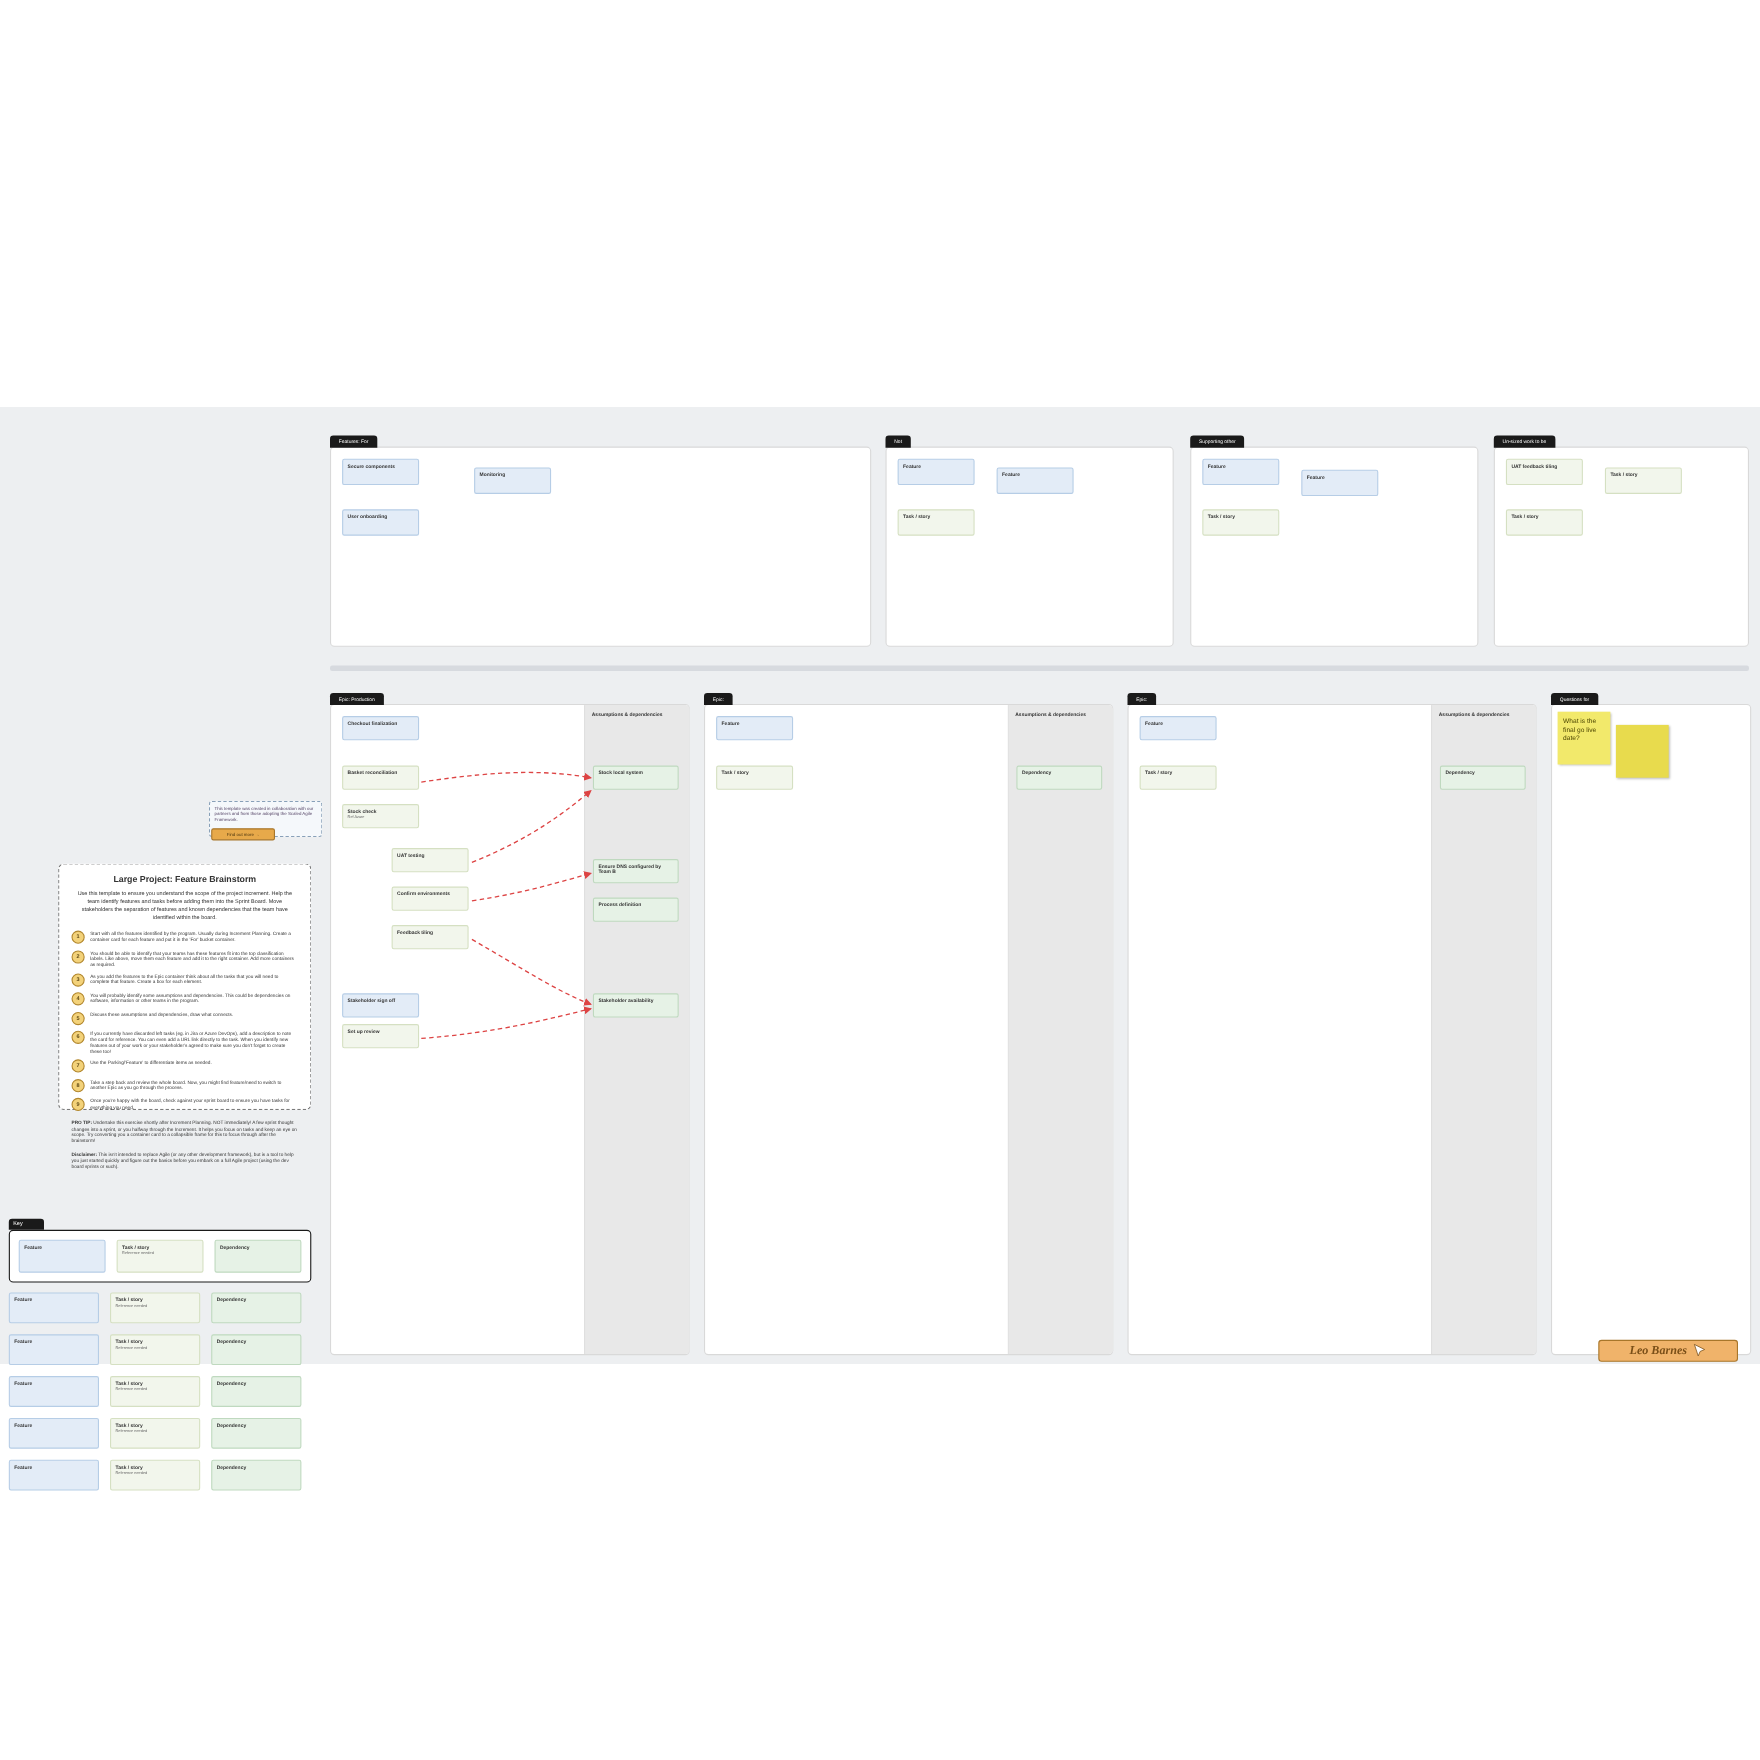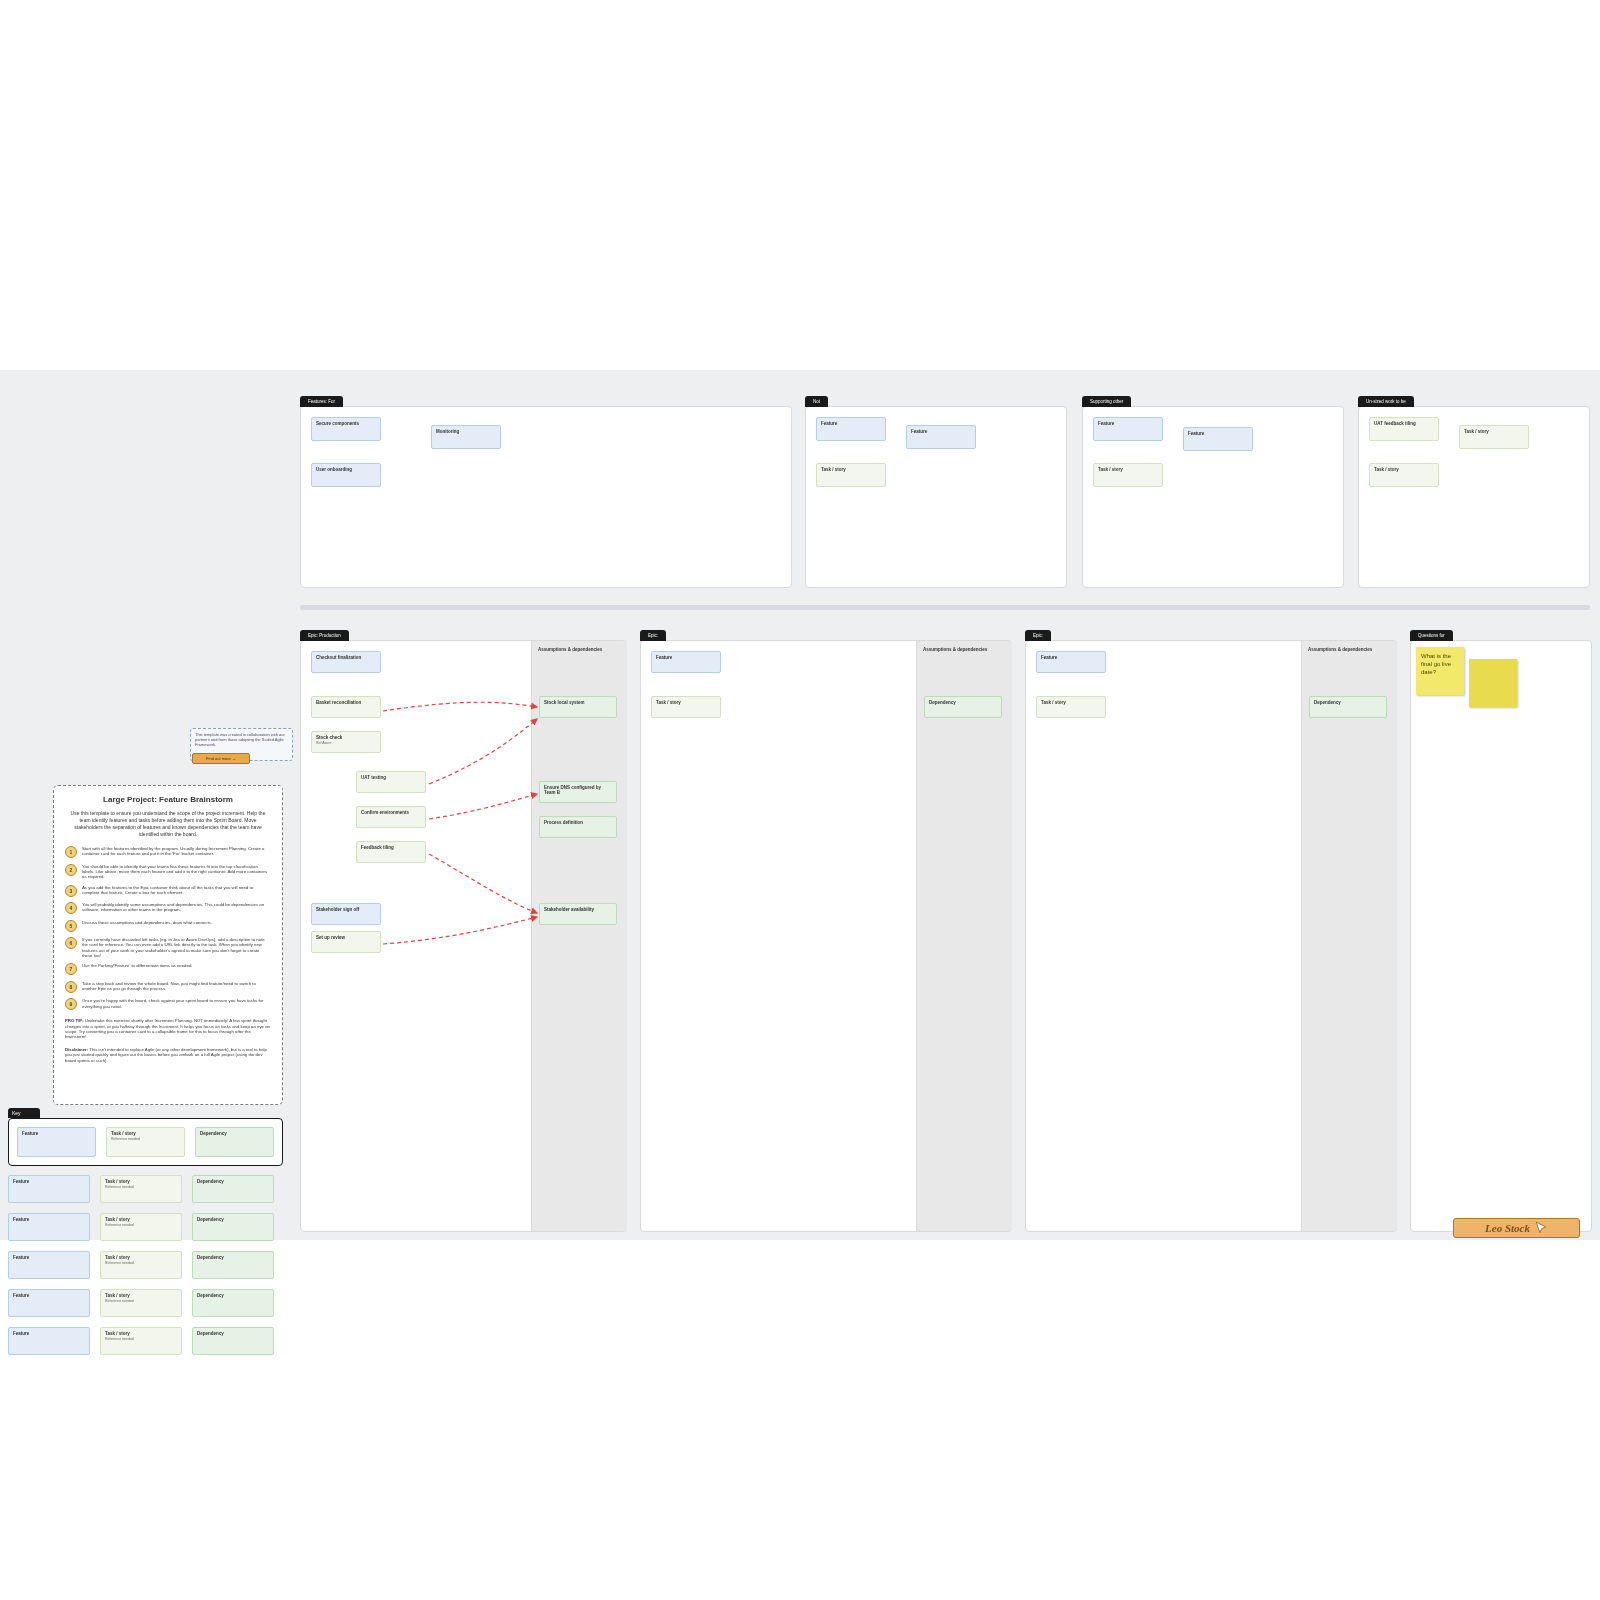--- a/index.html
+++ b/index.html
@@ -4,21 +4,21 @@
 <style>
   html,body{margin:0;padding:0;font-family:Arial,Helvetica,sans-serif;background:#fff}
   .page{width:1600px;height:1600px;background:#fff;position:relative;overflow:hidden}
   .canvas{position:absolute;left:0;top:370px;width:1600px;height:870px;background:#edeff1}
 
   
   .callout{position:absolute;left:190px;top:358px;width:93px;height:25px;border:1.2px dashed #88a0b8;border-radius:3px;background:#f5f8fb;font-size:4px;line-height:5px;color:#546;padding:3px 4px}
   .callout-btn{position:absolute;left:192px;top:383px;width:56px;height:9px;background:#e7a94a;border:1px solid #a8762a;border-radius:2px;font-size:4px;color:#4a3510;display:flex;align-items:center;justify-content:center}
 
   
-  .instr{position:absolute;left:53px;top:415px;width:230px;height:320px;border:1.5px dashed #7b7b7b;border-radius:5px;background:#fff;padding:9px 11px;box-sizing:border-box}
+  .instr{position:absolute;left:53px;top:415px;width:230px;height:224px;border:1.5px dashed #7b7b7b;border-radius:5px;background:#fff;padding:9px 11px;box-sizing:border-box}
   .instr-title{font-size:8px;font-weight:700;text-align:center;color:#333;margin-bottom:6px}
   .instr-intro{font-size:5px;line-height:7px;color:#333;text-align:center;margin-bottom:8px}
   .step{display:flex;gap:5px;margin-bottom:5.5px}
   .step-num{flex:0 0 10px;height:10px;border-radius:50%;background:#f3d27a;border:1px solid #b2872d;font-size:5px;font-weight:700;color:#5c4612;display:flex;align-items:center;justify-content:center}
   .step-txt{font-size:4.3px;line-height:5.2px;color:#333}
   .instr-tip{font-size:4.3px;line-height:5.2px;color:#333;margin-top:8px}
   .instr-tip b{font-weight:700}
 
   
   .key-label{position:absolute;left:8px;top:738px;width:28px;height:10px;background:#1a1a1a;color:#fff;font-size:5px;border-radius:3px 3px 0 0;display:flex;align-items:center;padding-left:4px}
@@ -307,20 +307,20 @@
         </div>
       </div>
 
   <div class="epic" id="e-q" style="left:1410px;top:270px;width:180px;height:590px">
     <div class="epic-tab">Questions for</div>
   <div class="sticky s-y" style="left:5px;top:6px">What is the final go live date?</div>
         <div class="sticky s-y2" style="left:58px;top:18px"></div>
       </div>
 
   <div class="attr" style="top:848px">
-    <span>Leo Stock</span>
+    <span>Leo Barnes</span>
     <svg width="14" height="14" viewBox="0 0 24 24">
           <path d="M4 2l6 18 3-7 7-3z" fill="#fff" stroke="#7a4f18" stroke-width="1.2"></path>
         </svg>
   </div>
 
 </div>
 </div>
 
 </body></html>

